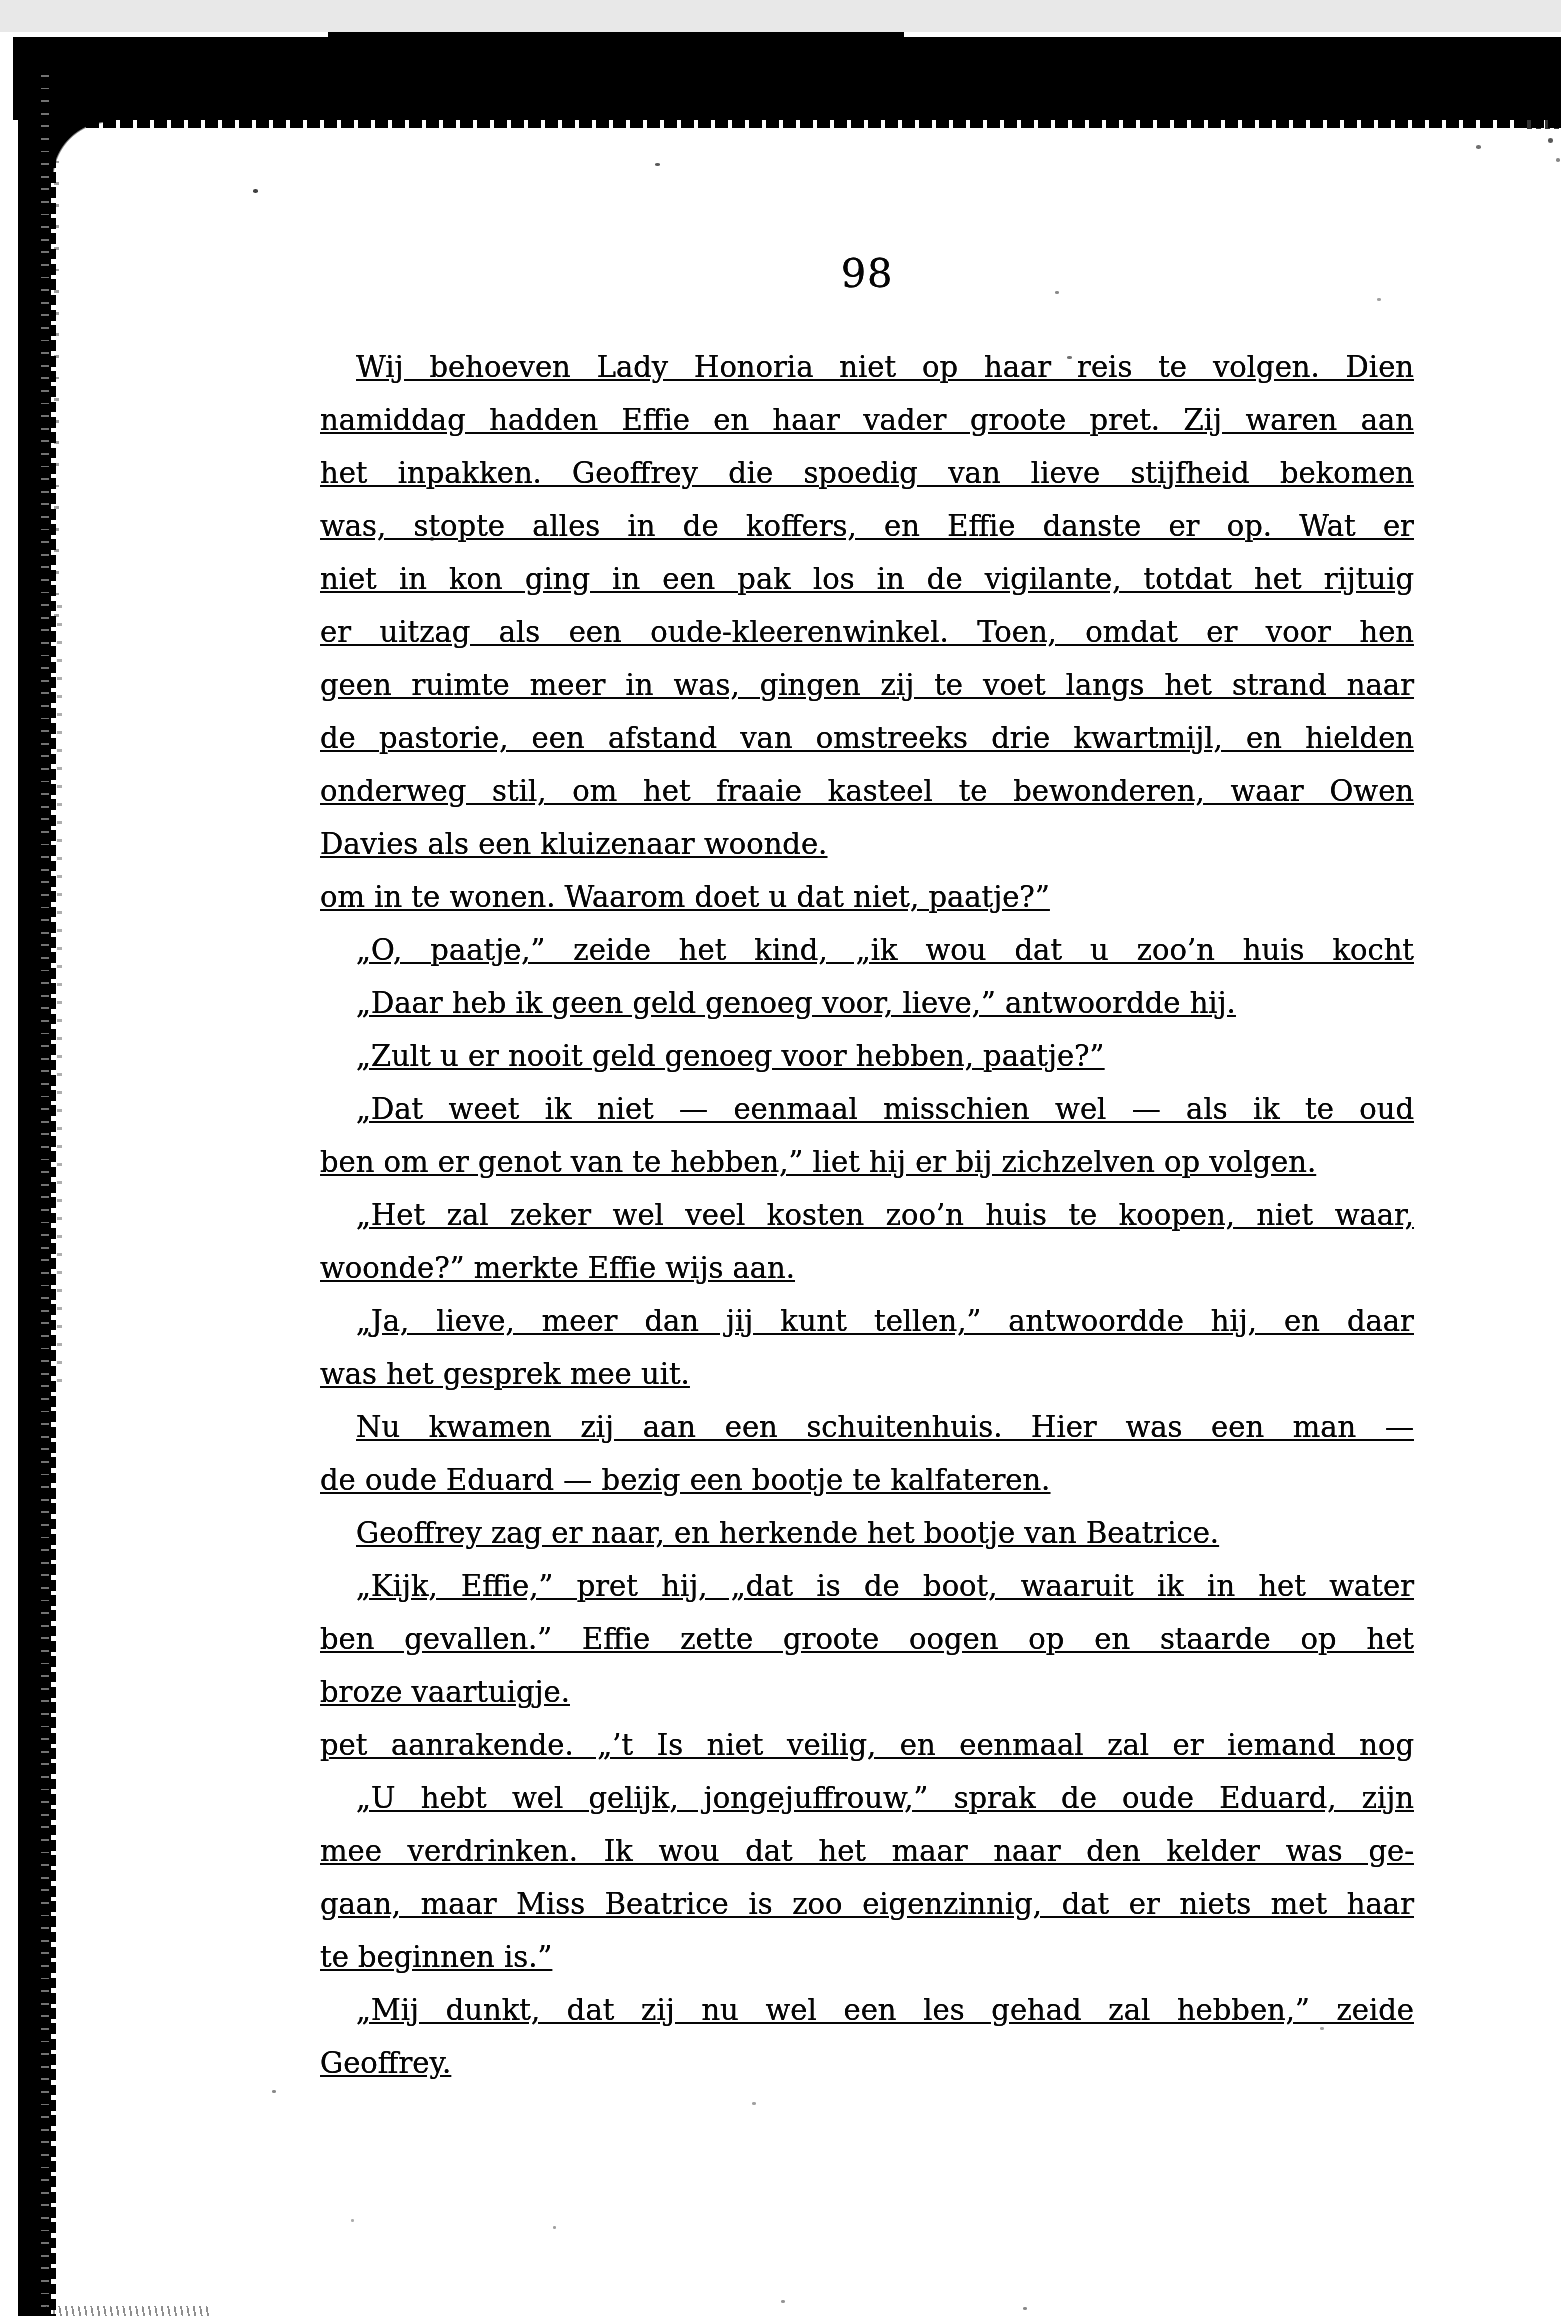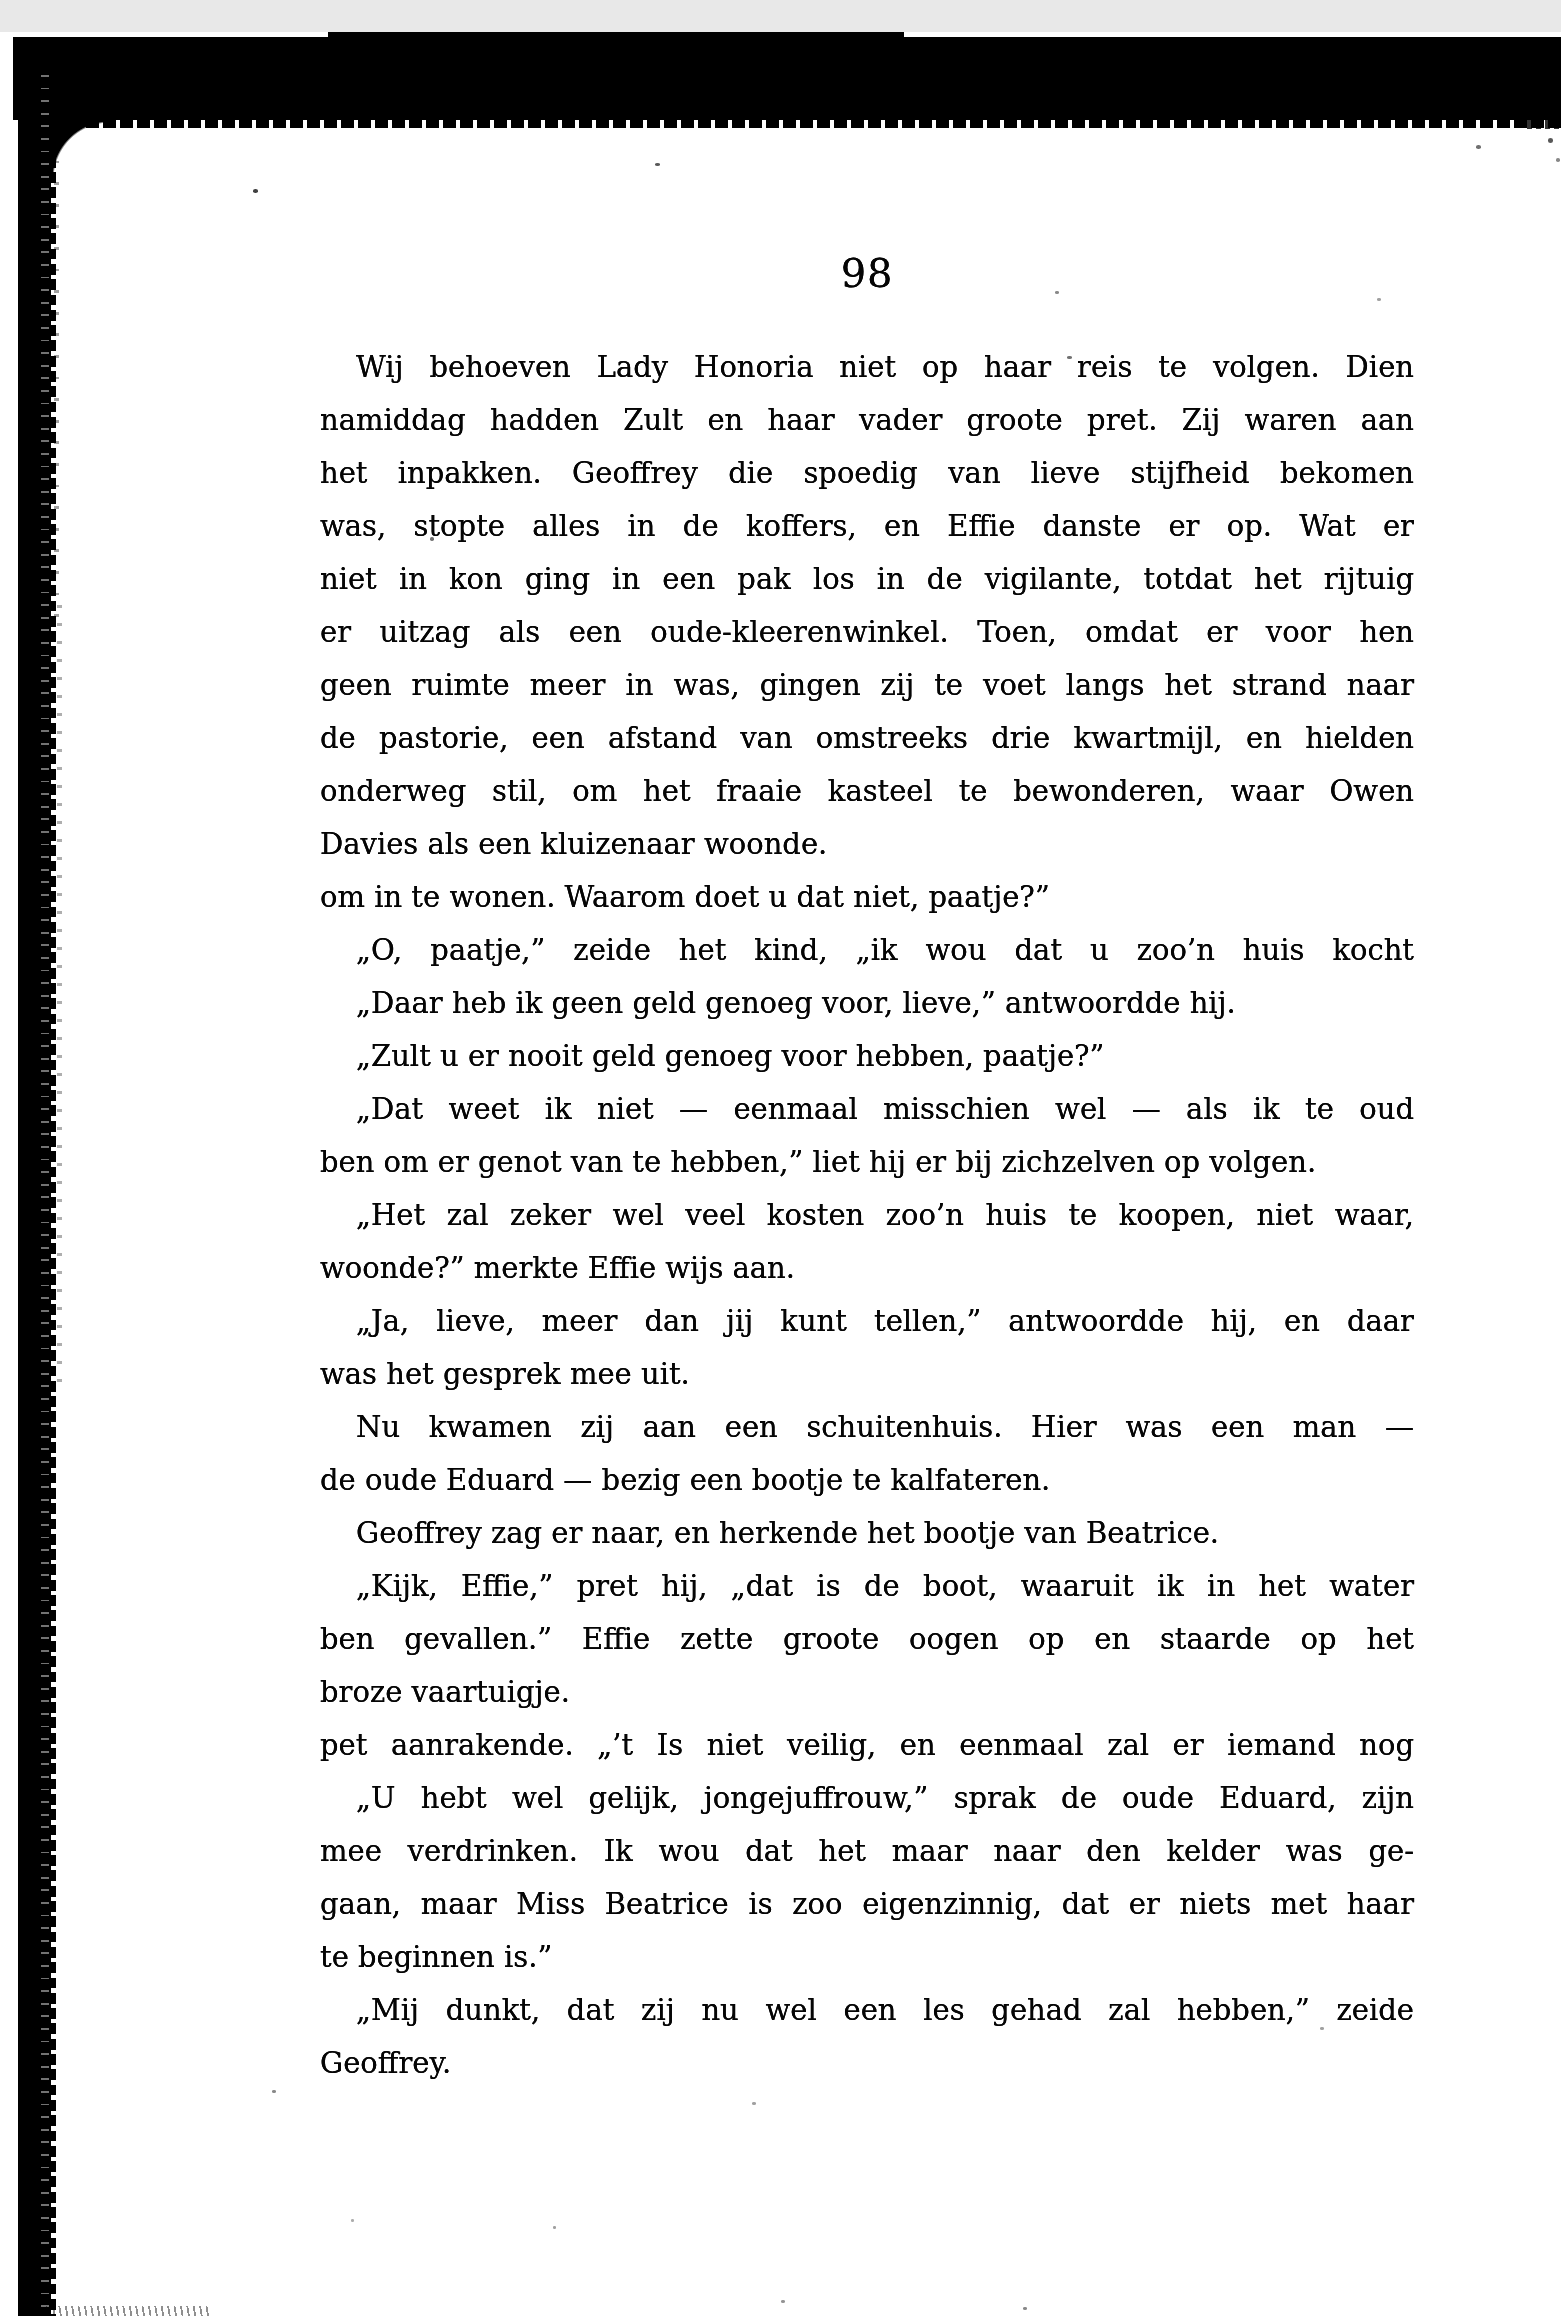--- a/index.html
+++ b/index.html
@@ -79,20 +79,21 @@
     text-shadow:0 0 0.6px #000;
   }
   .textblock{
     position:absolute;left:320px;top:309px;width:1094px;
   }
   .line{
     height:53px;line-height:53px;font-size:29px;
     text-align:justify;text-align-last:justify;
     white-space:normal;
     text-shadow:0 0 0.5px #000;
+    text-decoration:underline;
   }
   .line.indent{padding-left:36px;}
   .line.last{text-align:right;text-align-last:left;}
 </style>
 </head>
 <body>
 
 <div class="scan">
 
   <div class="band-top"></div>
@@ -118,21 +119,21 @@
   <div class="speck" style="left:752px;top:2070px;width:3.6px;height:2.7px;opacity:.4"></div>
   <div class="speck" style="left:1023px;top:2275px;width:3.6px;height:2.7px;opacity:.5"></div>
   <div class="speck" style="left:553px;top:2194px;width:2.7px;height:2.7px;opacity:.4"></div>
   <div class="speck" style="left:781px;top:2268px;width:3.6px;height:2.7px;opacity:.45"></div>
   <div class="speck" style="left:1320px;top:1995px;width:3.6px;height:2.7px;opacity:.4"></div>
   <div class="speck" style="left:351px;top:2187px;width:2.7px;height:2.7px;opacity:.35"></div>
 
   <div class="page-number">98</div>
   <div class="textblock" id="textblock">
       <div class="line indent">Wij behoeven Lady Honoria niet op haar reis te volgen.  Dien</div>
-      <div class="line">namiddag hadden Zult en haar vader groote pret.  Zij waren aan</div>
+      <div class="line">namiddag hadden Effie en haar vader groote pret.  Zij waren aan</div>
       <div class="line">het inpakken.  Geoffrey die spoedig van lieve stijfheid bekomen</div>
       <div class="line">was, stopte alles in de koffers, en Effie danste er op.  Wat er</div>
       <div class="line">niet in kon ging in een pak los in de vigilante, totdat het rijtuig</div>
       <div class="line">er uitzag als een oude-kleerenwinkel.  Toen, omdat er voor hen</div>
       <div class="line">geen ruimte meer in was, gingen zij te voet langs het strand naar</div>
       <div class="line">de pastorie, een afstand van omstreeks drie kwartmijl, en hielden</div>
       <div class="line">onderweg stil, om het fraaie kasteel te bewonderen, waar Owen</div>
       <div class="line last">Davies als een kluizenaar woonde.</div>
       <div class="line last">om in te wonen.  Waarom doet u dat niet, paatje?”</div>
       <div class="line indent">„O, paatje,” zeide het kind, „ik wou dat u zoo’n huis kocht</div>

